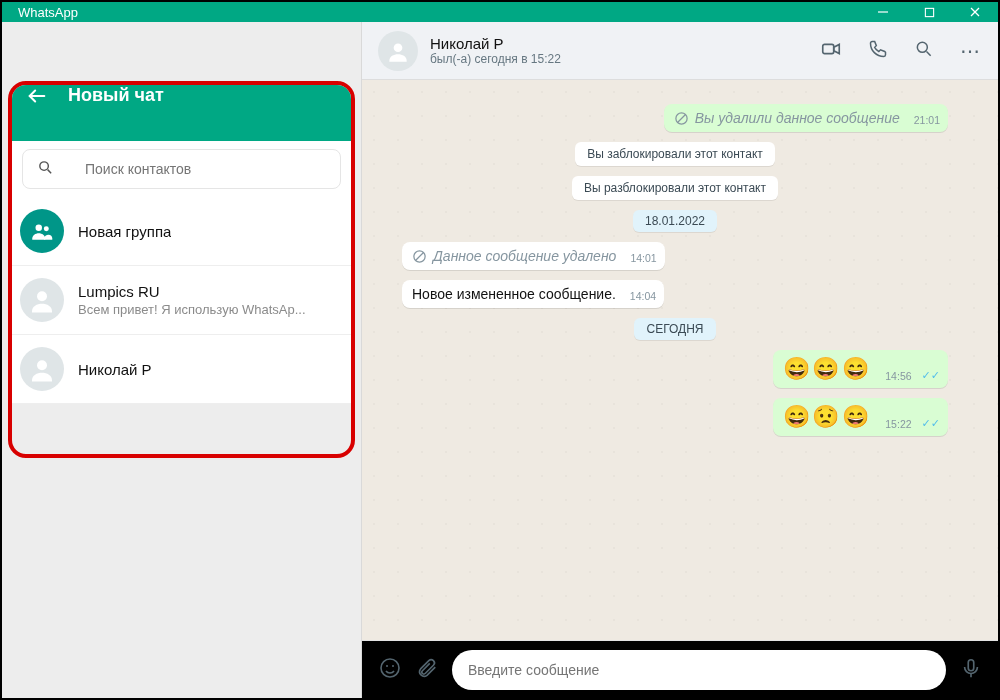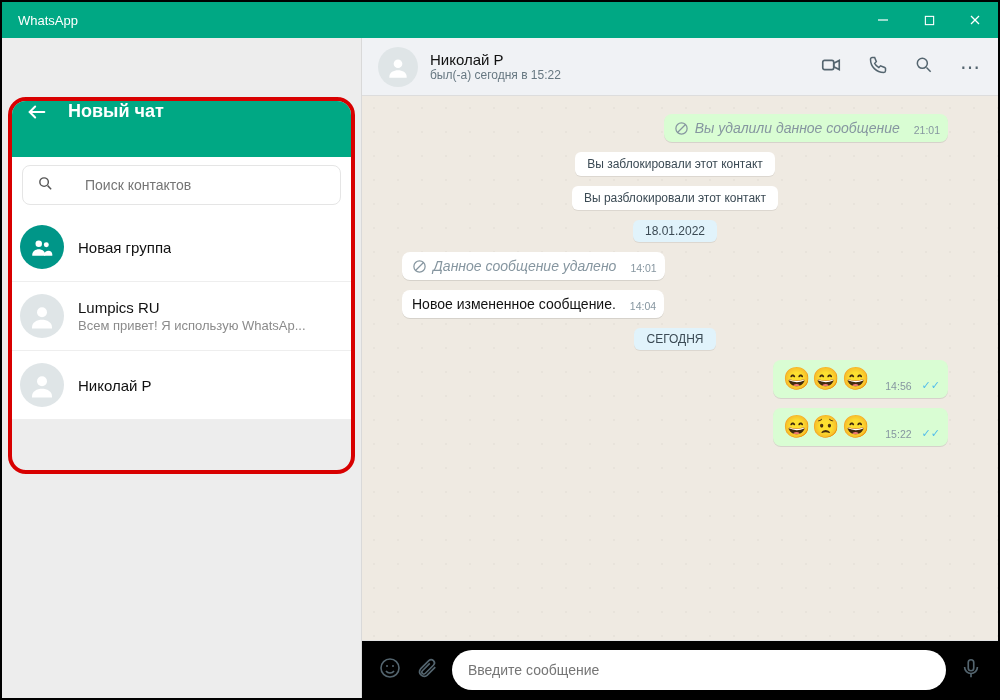--- a/index.html
+++ b/index.html
@@ -1,19 +1,19 @@
 <!DOCTYPE html>
 <html><head>
 <meta charset="utf-8">
 <style>
   * { box-sizing: border-box; margin: 0; padding: 0; font-family: "Segoe UI", Arial, sans-serif; }
   body { background: #fff; }
   .window { width: 1000px; height: 700px; border: 2px solid #000; background: #ededed; display: flex; flex-direction: column; overflow: hidden; }
   
-  .titlebar { height: 36px; background: #00a884; display: flex; align-items: center; color: #fff; font-size: 13px; }
+  .titlebar { height: 20px; background: #00a884; display: flex; align-items: center; color: #fff; font-size: 13px; }
   .titlebar .app-name { padding-left: 16px; }
   .titlebar .win-controls { margin-left: auto; display: flex; }
   .titlebar .win-btn { width: 46px; height: 30px; display: flex; align-items: center; justify-content: center; }
   .titlebar .win-btn svg { stroke: #fff; }
   
   .body { flex: 1; display: flex; min-height: 0; }
   
   .left { width: 360px; background: #ededed; display: flex; flex-direction: column; padding: 0; border-right: 1px solid #d9d9d9; }
   .left-top-gap { height: 55px; }
   .highlight-box { margin: 4px 6px 0 6px; border: 4px solid #d80000; border-radius: 18px; padding: 0 0 50px 0; background: transparent; }
@@ -35,21 +35,21 @@
   .item-sub { font-size: 13px; color: #8b8b8b; white-space: nowrap; overflow: hidden; text-overflow: ellipsis; max-width: 250px; }
   
   .right { flex: 1; display: flex; flex-direction: column; min-width: 0; background: #efeae2; }
   .chat-header { height: 58px; background: #f0f2f5; border-bottom: 1px solid #ddd; display: flex; align-items: center; padding: 0 16px; gap: 12px; }
   .chat-header .avatar { width: 40px; height: 40px; background: #dfe5e7; }
   .chat-header .name { font-size: 15px; color: #111; }
   .chat-header .status { font-size: 12px; color: #667781; }
   .chat-header .head-actions { margin-left: auto; display: flex; gap: 26px; align-items: center; color: #54656f; }
   .chat-header .head-actions svg { stroke: #54656f; }
   .chat-header .dots { font-size: 20px; letter-spacing: 2px; color: #54656f; }
-  .chat-area { flex: 1; overflow: hidden; position: relative; background: #efeae2; background-image: radial-gradient(circle, rgba(0,0,0,0.03) 1px, transparent 1px); background-size: 24px 24px; padding: 18px 50px 10px 40px; display: flex; flex-direction: column; gap: 10px; }
+  .chat-area { flex: 1; overflow: hidden; position: relative; background: #efeae2; background-image: radial-gradient(circle, rgba(0,0,0,0.03) 1px, transparent 1px); background-size: 24px 24px; padding: 24px 50px 10px 40px; display: flex; flex-direction: column; gap: 10px; }
   .chip-row { display: flex; justify-content: center; }
   .chip { background: #e1f3fb; color: #3b4a54; font-size: 12px; padding: 4px 12px; border-radius: 6px; box-shadow: 0 1px 0 rgba(0,0,0,0.08); }
   .sys-row { display: flex; justify-content: center; }
   .sys { background: #fff; color: #3b4a54; font-size: 12px; padding: 5px 12px; border-radius: 6px; box-shadow: 0 1px 0 rgba(0,0,0,0.08); }
   .bubble-row { display: flex; }
   .bubble-row.in { justify-content: flex-start; }
   .bubble-row.out { justify-content: flex-end; }
   .bubble { max-width: 420px; border-radius: 8px; padding: 6px 8px 6px 10px; font-size: 14px; color: #111; position: relative; box-shadow: 0 1px 0 rgba(0,0,0,0.1); display: flex; align-items: flex-end; gap: 8px; }
   .bubble.in { background: #fff; }
   .bubble.out { background: #d9fdd3; }

